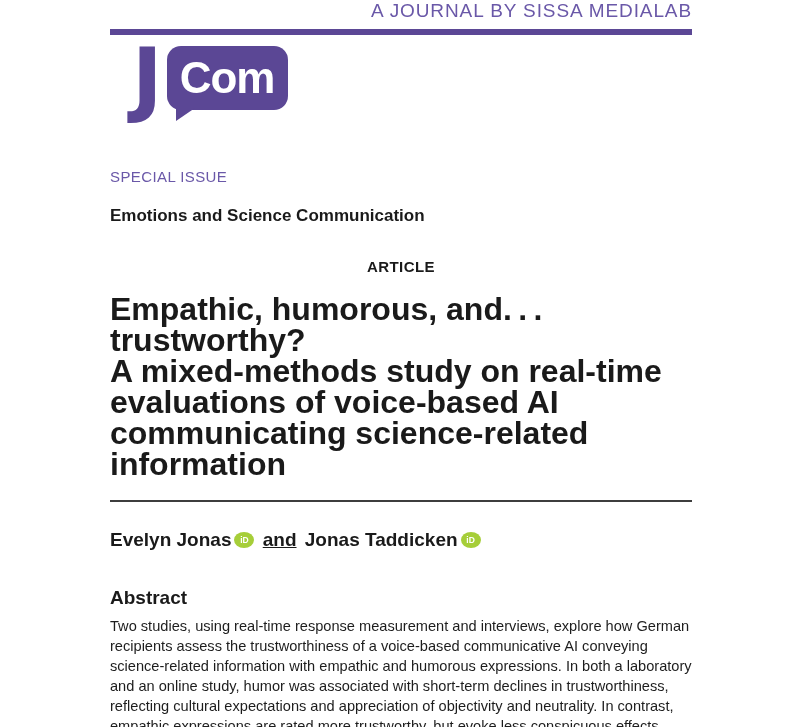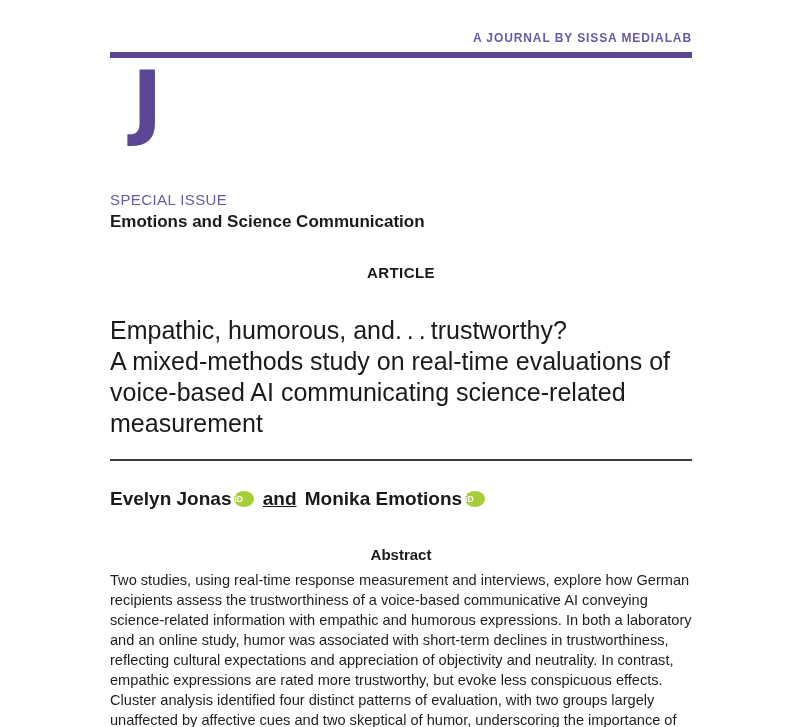--- a/index.html
+++ b/index.html
@@ -17,25 +17,24 @@
     overflow: hidden;
     font-family: "Liberation Sans", "DejaVu Sans", sans-serif;
     color: var(--text-black);
   }
   .content {
     margin-left: 110px;
     width: 582px;
   }
   
   .tagline {
-    margin-top: 31px;
     text-align: right;
     color: var(--accent-text-purple);
-    font-size: 12px;
-    font-weight: 700;
+    font-size: 19px;
+    font-weight: 400;
     letter-spacing: 0.9px;
   }
   .brand-rule {
     margin-top: 7px;
     height: 6px;
     background: var(--brand-purple);
   }
   
   .logo {
     margin: 9px 0 0 22px;
@@ -79,41 +78,41 @@
   
   .issue-block { margin-top: 58px; }
   .issue-label {
     color: var(--accent-text-purple);
     font-size: 15px;
     font-weight: 400;
     letter-spacing: 0.4px;
     line-height: 18px;
   }
   .issue-title {
-    margin-top: 2px;
+    margin-top: 19px;
     font-size: 17px;
     font-weight: 700;
     line-height: 21px;
     color: var(--text-black);
     cursor: pointer;
     width: max-content;
   }
   
   .article-kind {
     margin-top: 32px;
     font-size: 15px;
     font-weight: 700;
     letter-spacing: 0.4px;
     text-align: center;
   }
   .title {
-    margin-top: 34px;
-    font-size: 25px;
+    margin-top: 19px;
+    font-size: 32px;
     line-height: 31px;
-    font-weight: 400;
+    font-weight: 700;
     color: var(--text-black);
   }
   .title-rule {
     margin-top: 20px;
     height: 2px;
     background: var(--rule-dark);
   }
   .authors {
     margin-top: 27px;
     font-size: 19px;
@@ -124,73 +123,76 @@
   .orcid {
     display: inline-flex;
     width: 20px;
     height: 16px;
     border-radius: 50%;
     background: var(--orcid-green);
     color: #ffffff;
     font-size: 8.5px;
     font-weight: 700;
     align-items: center;
+    justify-content: center;
     position: relative;
     top: -3px;
     margin-left: 3px;
     cursor: pointer;
   }
   
   .abstract-heading {
     margin-top: 36px;
-    font-size: 15px;
-    font-weight: 700;
-    text-align: center;
+    font-size: 19px;
+    font-weight: 700;
   }
   .abstract-text {
     margin-top: 7px;
     width: 596px;
     font-size: 14.6px;
     line-height: 20px;
     color: #1d1d1d;
   }
 </style>
 </head>
 <body>
 
 <div class="content">
 
   <div class="tagline">A JOURNAL BY SISSA MEDIALAB</div>
 
   <div class="brand-rule"></div>
 
   <div class="logo">
     <span class="logo-j">J</span>
+    <span class="logo-bubble">
+      <span>Com</span>
+    </span>
   </div>
 
   <div class="issue-block">
     <div class="issue-label">SPECIAL ISSUE</div>
     <div class="issue-title">Emotions and Science Communication</div>
   </div>
 
   <div class="article-kind">ARTICLE</div>
 
   <h1 class="title">
     <span>Empathic, humorous, and. . . trustworthy?</span><br>
-    <span>A mixed-methods study on real-time evaluations of voice-based AI communicating science-related measurement</span>
+    <span>A mixed-methods study on real-time evaluations of voice-based AI communicating science-related information</span>
   </h1>
 
   <div class="title-rule"></div>
 
   <div class="authors">
     <span class="author">Evelyn Jonas</span><span class="orcid">
         <span>iD</span>
       </span>
     <span class="connector">and</span>
-    <span class="author">Monika Emotions</span><span class="orcid">
+    <span class="author">Jonas Taddicken</span><span class="orcid">
         <span>iD</span>
       </span>
   </div>
 
   <div class="abstract">
     <div class="abstract-heading">Abstract</div>
     <p class="abstract-text">Two studies, using real-time response measurement and interviews, explore how German recipients assess the trustworthiness of a voice-based communicative AI conveying science-related information with empathic and humorous expressions. In both a laboratory and an online study, humor was associated with short-term declines in trustworthiness, reflecting cultural expectations and appreciation of objectivity and neutrality. In contrast, empathic expressions are rated more trustworthy, but evoke less conspicuous effects. Cluster analysis identified four distinct patterns of evaluation, with two groups largely unaffected by affective cues and two skeptical of humor, underscoring the importance of personalization and adaptation in designing trustworthy communicative AI for science communication.</p>
   </div>
 
 </div>

